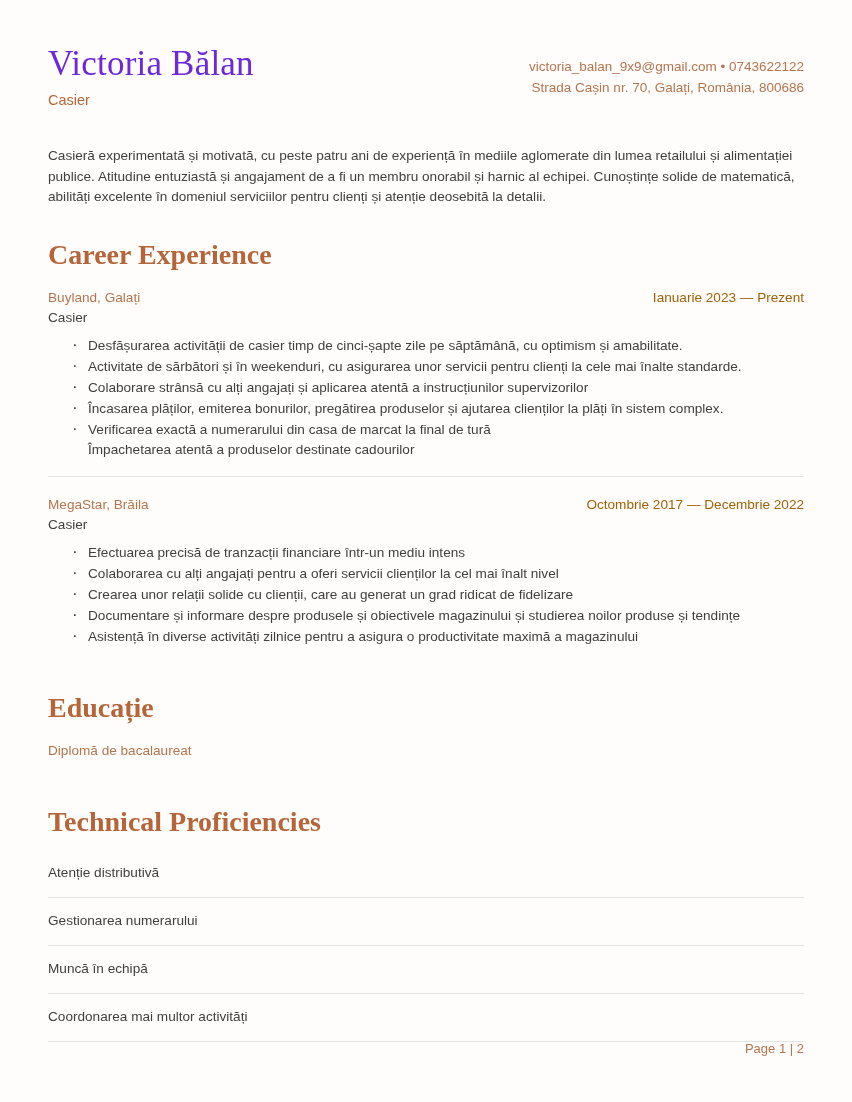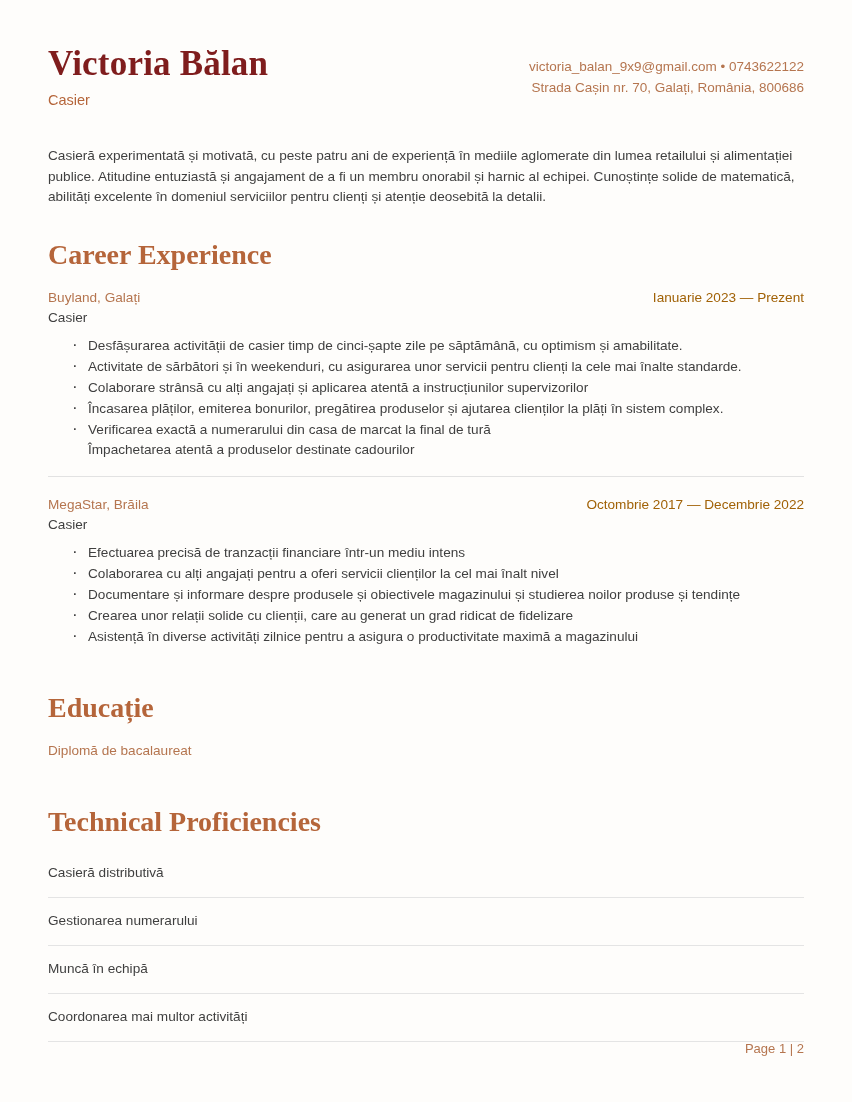--- a/index.html
+++ b/index.html
@@ -31,22 +31,22 @@
     align-items: flex-start;
     padding-top: 44px;
   }
   .identity {
     flex: 0 0 auto;
   }
   .full-name {
     font-family: "Liberation Serif", serif;
     font-size: 35px;
     line-height: 40px;
-    font-weight: 700;
-    color: #7f1d1d;
+    font-weight: 400;
+    color: #6d28d9;
     letter-spacing: 0.2px;
     margin: 0;
   }
   .job-title-top {
     font-size: 14.5px;
     line-height: 20px;
     color: #b5653a;
     margin-top: 6px;
   }
   .contact {
@@ -227,36 +227,36 @@
 
     <div class="entry">
       <div class="entry-head">
         <div class="entry-org">MegaStar, Brăila</div>
         <div class="entry-dates">Octombrie 2017 — Decembrie 2022</div>
       </div>
       <div class="entry-role">Casier</div>
       <ul class="bullets">
         <li class="has-marker">Efectuarea precisă de tranzacții financiare într-un mediu intens</li>
         <li class="has-marker">Colaborarea cu alți angajați pentru a oferi servicii clienților la cel mai înalt nivel</li>
+        <li class="has-marker">Crearea unor relații solide cu clienții, care au generat un grad ridicat de fidelizare</li>
         <li class="has-marker">Documentare și informare despre produsele și obiectivele magazinului și studierea noilor produse și tendințe</li>
-        <li class="has-marker">Crearea unor relații solide cu clienții, care au generat un grad ridicat de fidelizare</li>
         <li class="has-marker">Asistență în diverse activități zilnice pentru a asigura o productivitate maximă a magazinului</li>
       </ul>
     </div>
   </div>
 
   <div class="section" style="margin-top:44px;">
     <h2 class="section-title">Educație</h2>
     <div class="edu-degree">Diplomă de bacalaureat</div>
   </div>
 
   <div class="section" style="margin-top:44px;">
     <h2 class="section-title">Technical Proficiencies</h2>
     <div class="skills">
-      <div class="skill-row">Casieră distributivă</div>
+      <div class="skill-row">Atenție distributivă</div>
       <div class="skill-row">Gestionarea numerarului</div>
       <div class="skill-row">Muncă în echipă</div>
       <div class="skill-row">Coordonarea mai multor activități</div>
     </div>
   </div>
 
   <div class="footer">
     <div class="footer-text">Page 1 | 2</div>
   </div>
 

